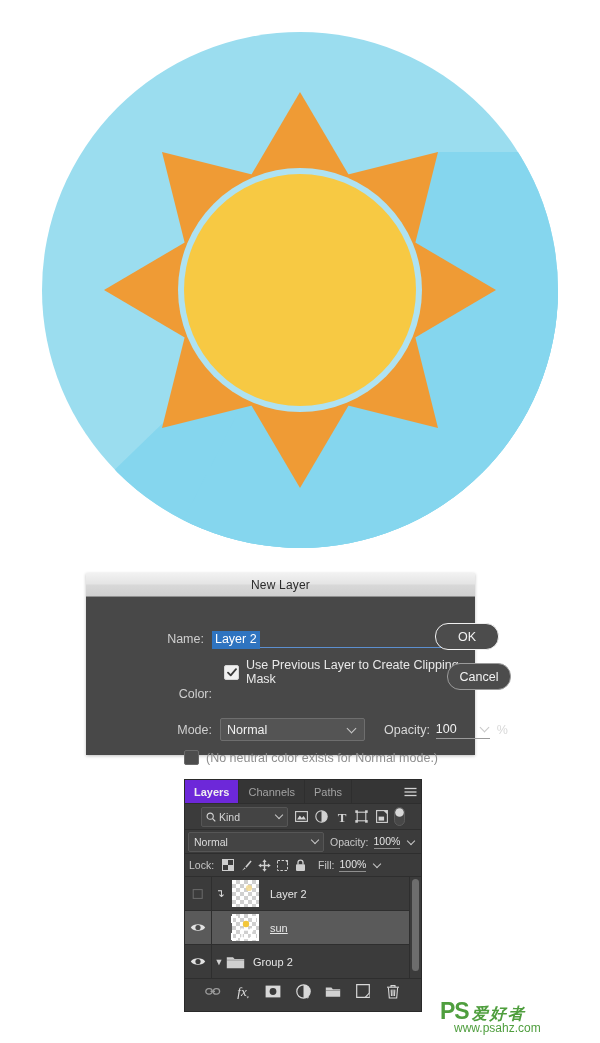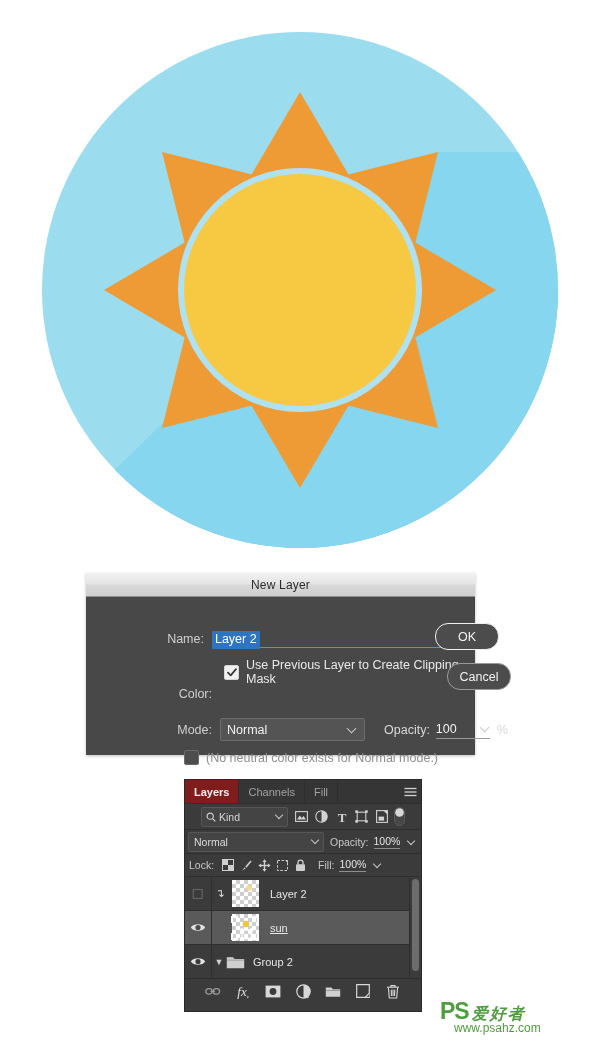--- a/index.html
+++ b/index.html
@@ -217,21 +217,21 @@
   }
   .panel-tab {
     display: flex; align-items: center;
     padding: 0 9px;
     font-size: 11px;
     color: #a2a2a2;
     background: #353535;
     border-right: 1px solid #2e2e2e;
   }
   .panel-tab.active {
-    background: #7f1d1d;
+    background: #6d28d9;
     color: #f0f0f0;
     font-weight: bold;
   }
   #tabs-filler { flex: 1; background: #353535; }
   #panel-menu-icon {
     width: 22px;
     background: #353535;
     display: flex; align-items: center; justify-content: center;
   }
 
@@ -510,21 +510,21 @@
     <div class="dlg-btn" id="cancel-button">Cancel</div>
 
   </div>
 </div>
 
 <div id="layers-panel">
 
   <div id="panel-tabs">
     <div class="panel-tab active">Layers</div>
     <div class="panel-tab">Channels</div>
-    <div class="panel-tab">Fill</div>
+    <div class="panel-tab">Paths</div>
     <div id="tabs-filler"></div>
     <div id="panel-menu-icon">
       <svg width="13" height="10" viewBox="0 0 13 10">
         <g stroke="#d2d2d2" stroke-width="1.3">
           <line x1="0.5" y1="1.5" x2="12.5" y2="1.5"></line>
           <line x1="0.5" y1="5" x2="12.5" y2="5"></line>
           <line x1="0.5" y1="8.5" x2="12.5" y2="8.5"></line>
         </g>
       </svg>
     </div>

